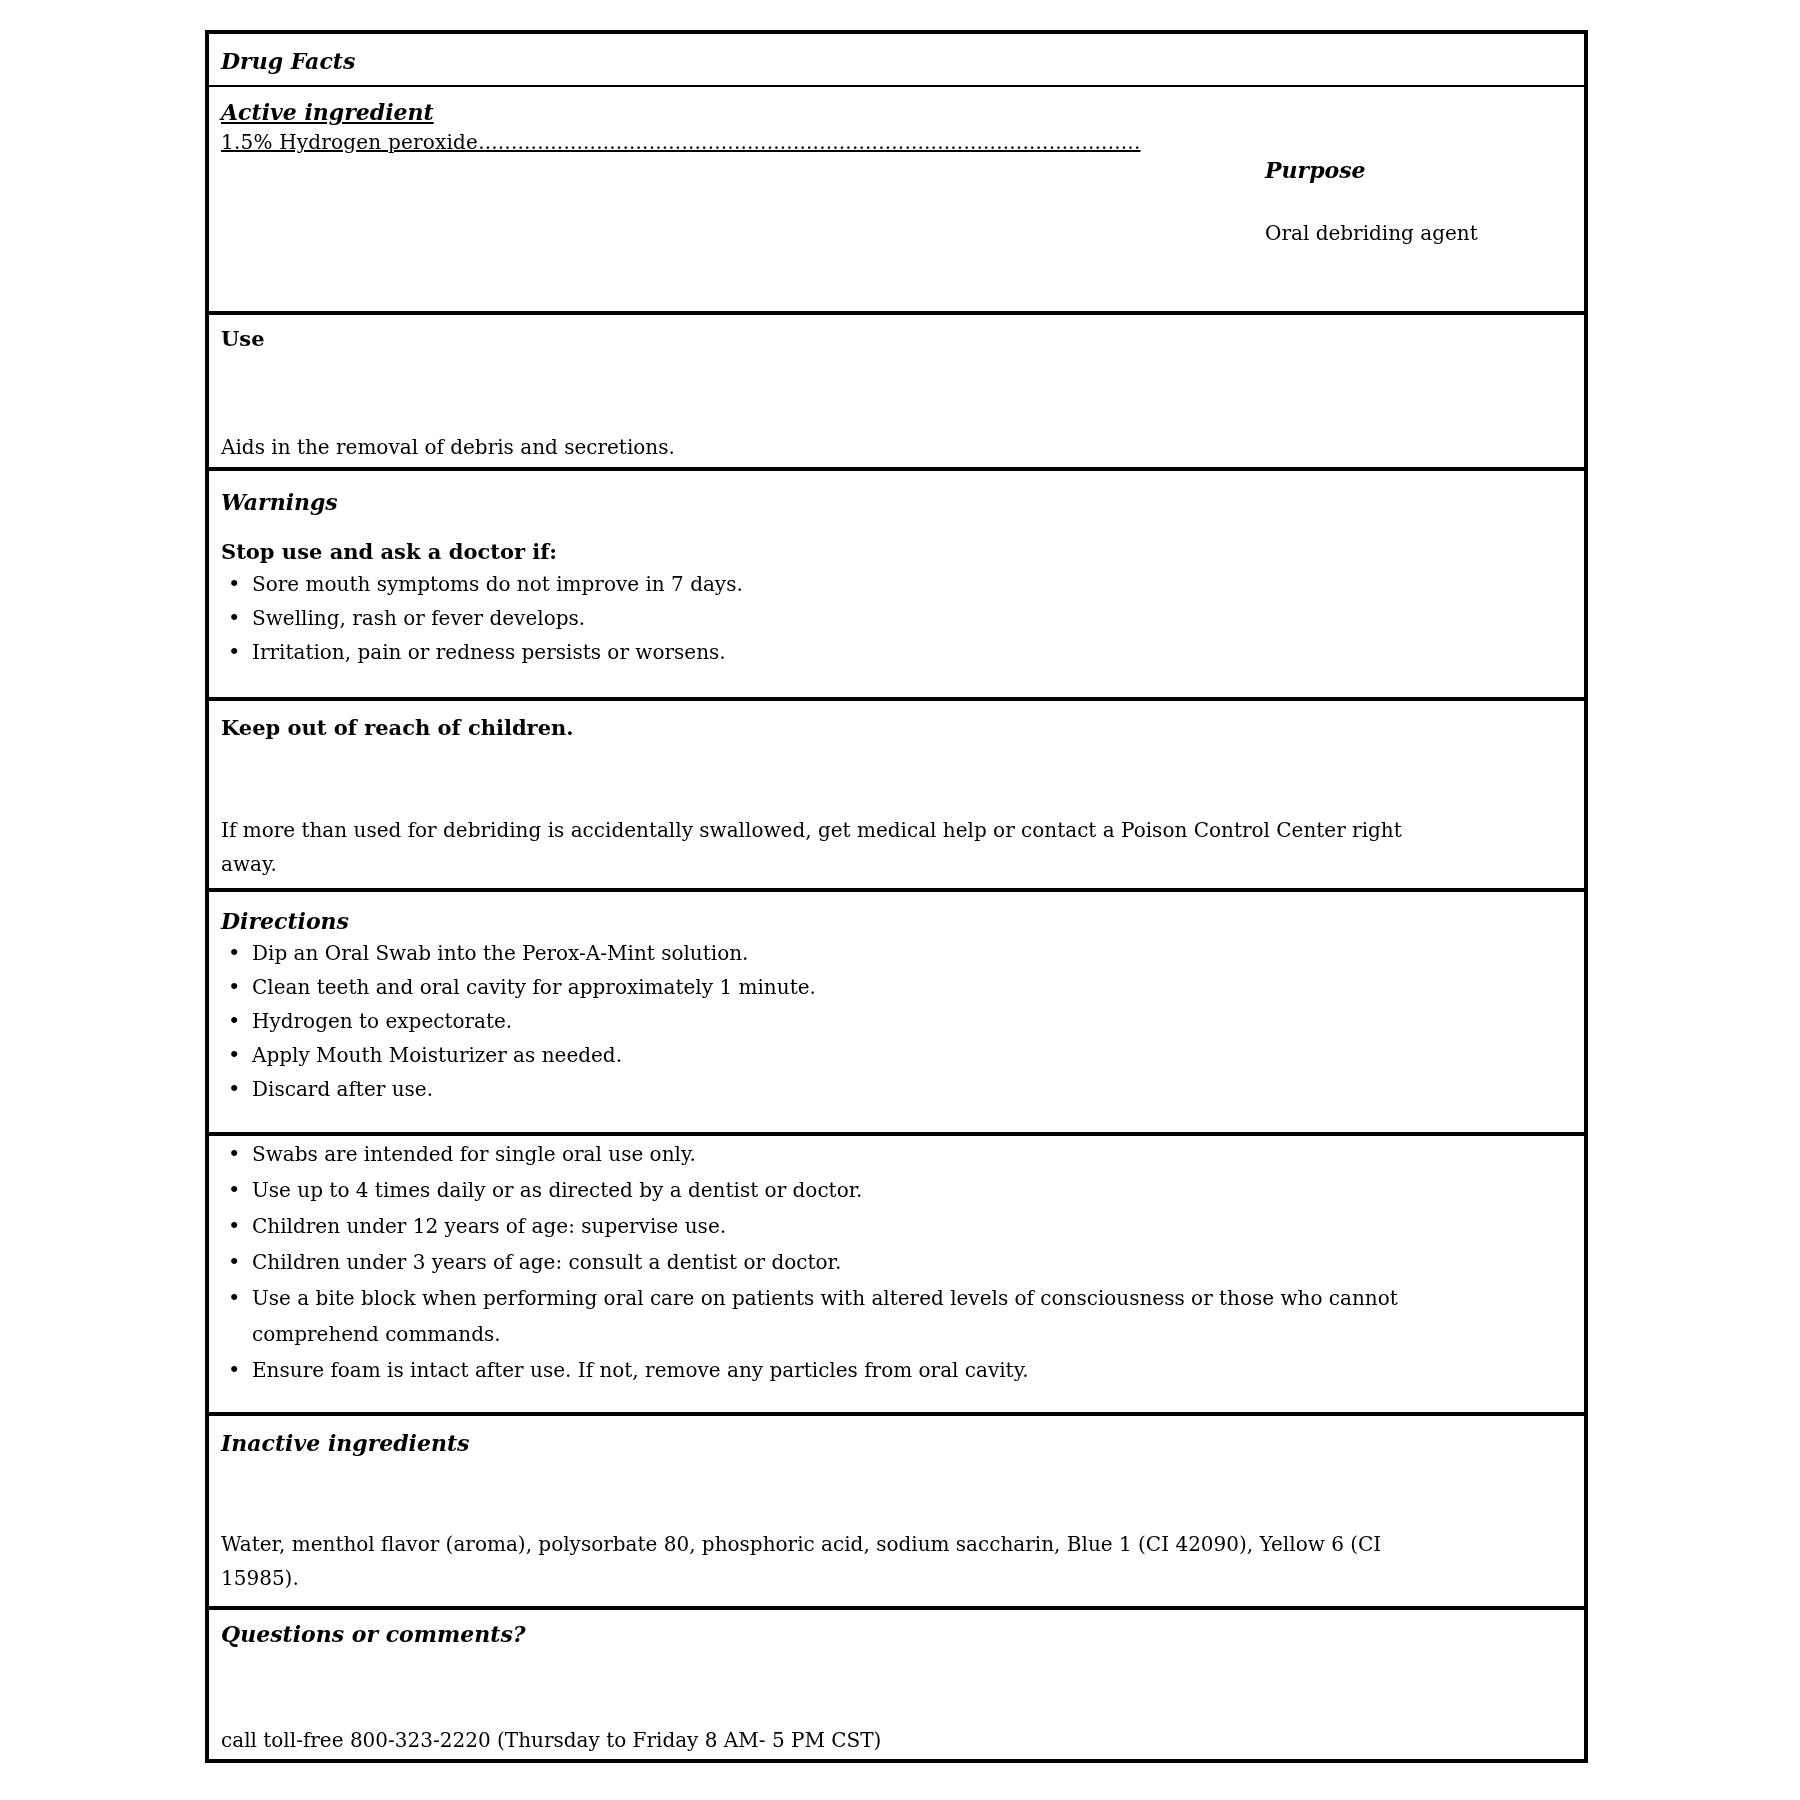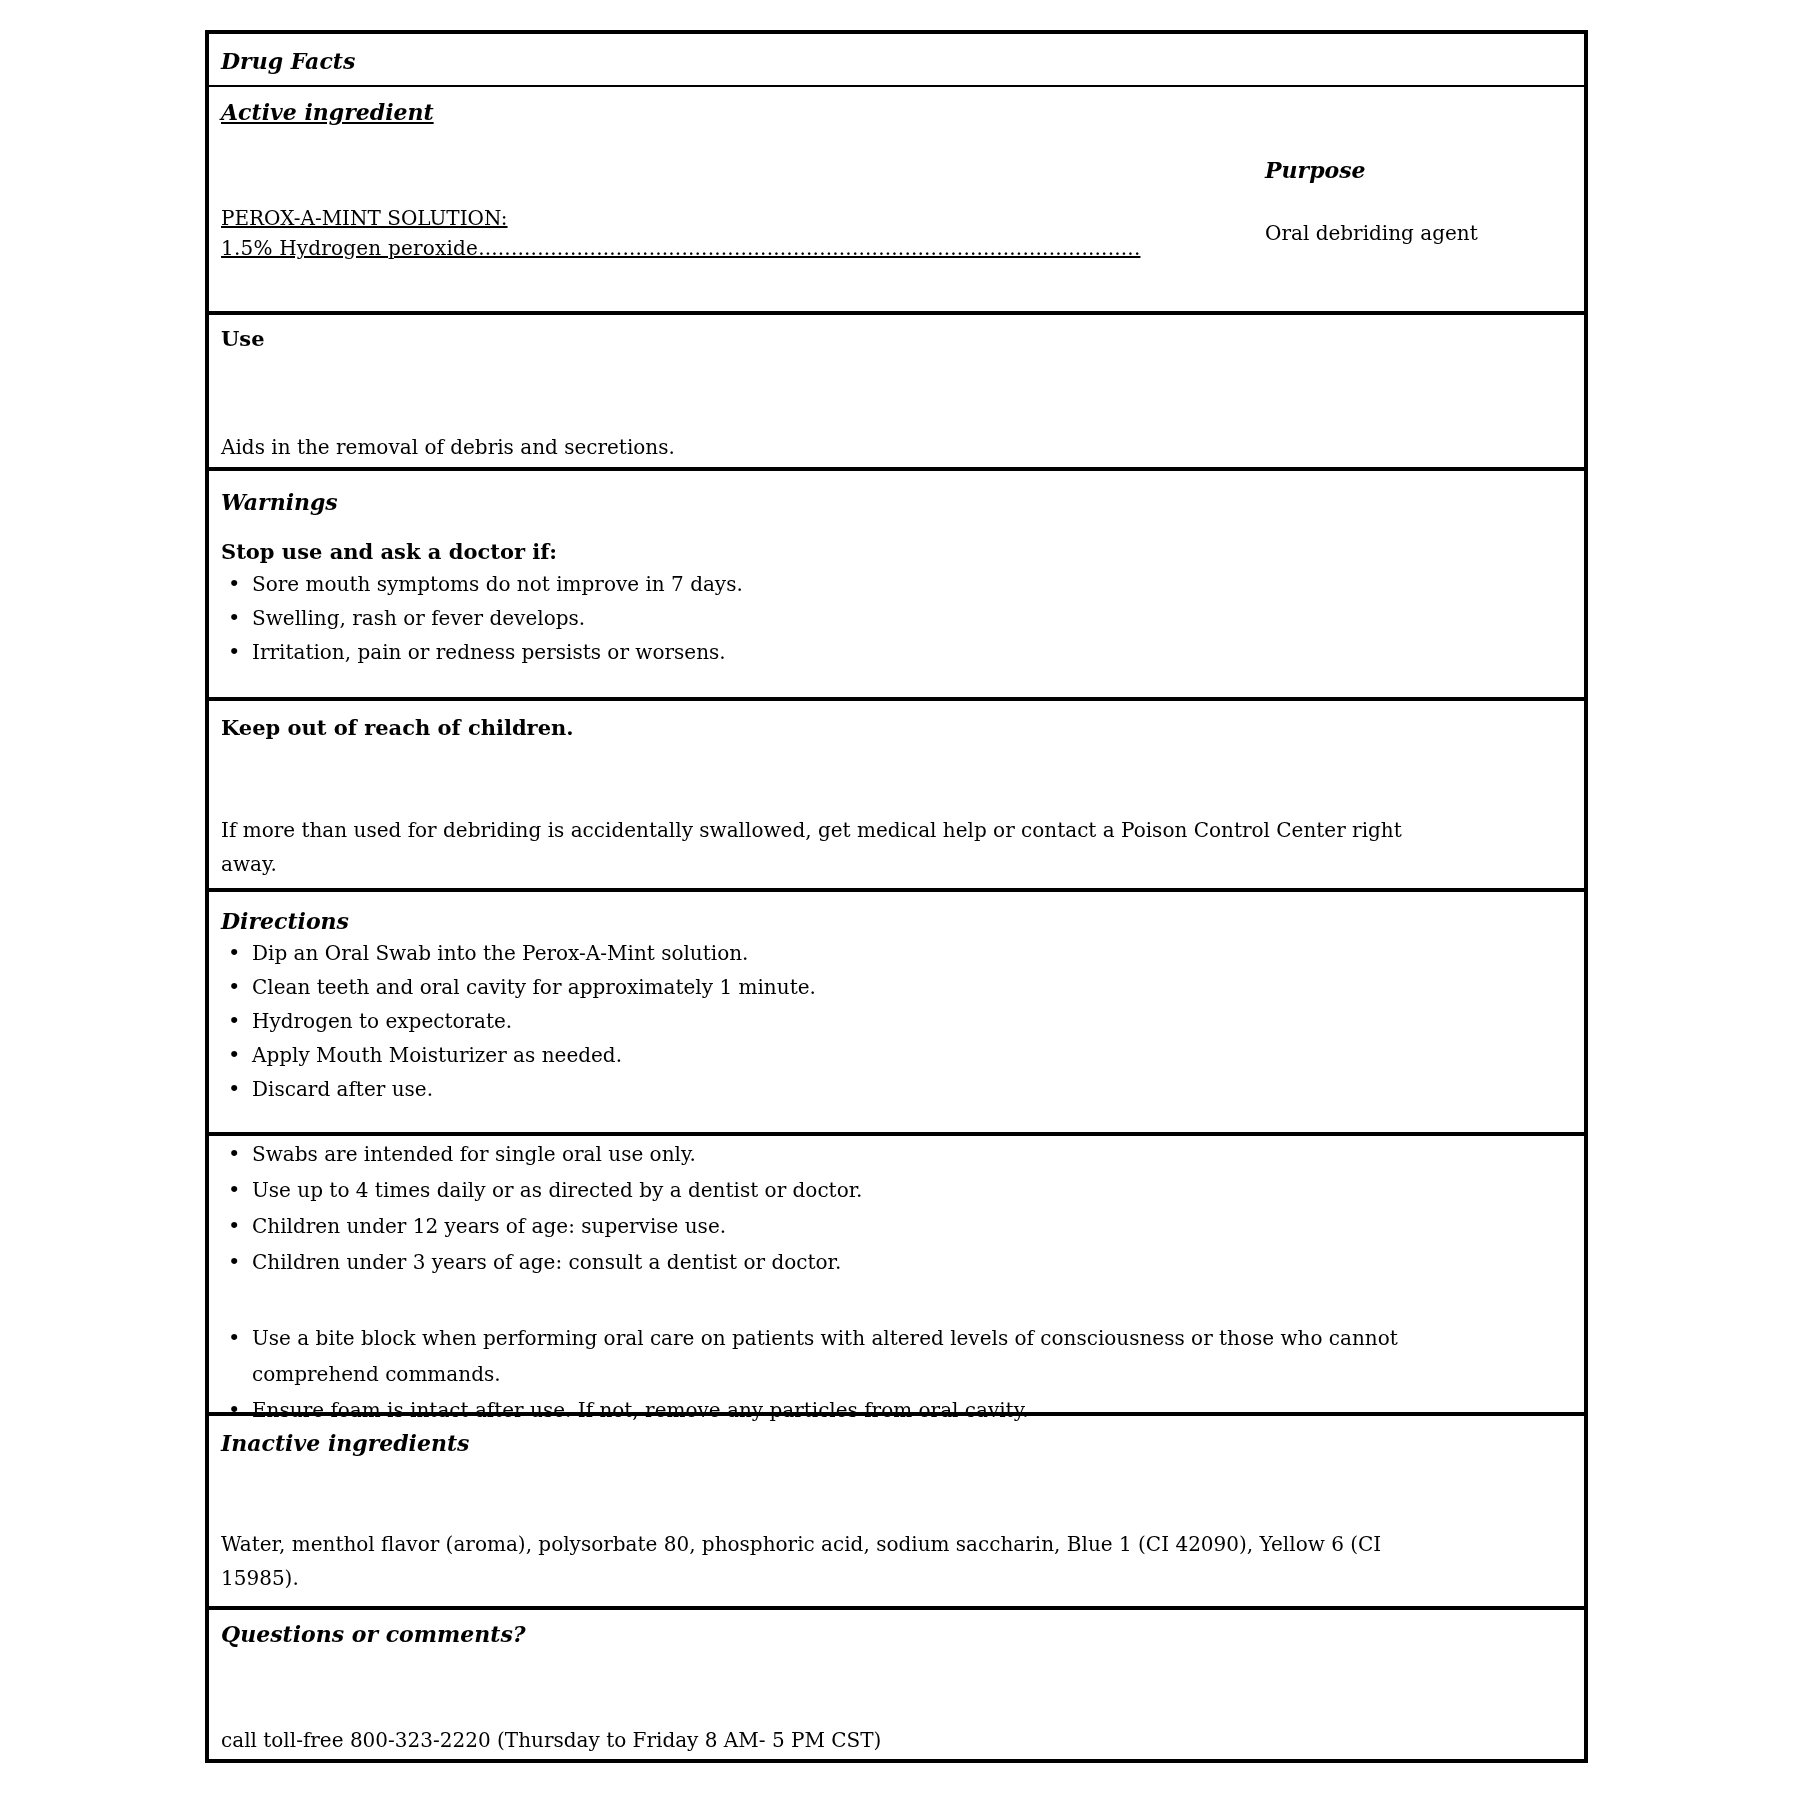--- a/index.html
+++ b/index.html
@@ -94,21 +94,21 @@
     margin: 0;
   }
   .bullet-list.wide li { line-height: 36px; }
   .bullet-list li::before {
     content: "\2022";
     position: absolute;
     left: 7px;
     top: 0;
     font-size: 21px;
   }
-  .bullet-list li.multiline { white-space: pre-line; margin-top: 40px; }
+  .bullet-list li.multiline { white-space: pre-line; }
   .leader-line {
     font-size: 20px;
     line-height: 30px;
     margin: 0;
     letter-spacing: 0.2px;
     overflow: hidden;
     white-space: nowrap;
   }
 </style>
 </head>
@@ -116,21 +116,20 @@
 
 <div class="page">
   <div class="label-table">
 
     <div class="sec sec-title-row mt-title">
       <h1 class="h-italic">Drug Facts</h1>
     </div>
 
     <div class="sec sec-active thin-top">
       <h2 class="h-italic mt-10">Active ingredient</h2>
-      <p class="body-text mt-76">PEROX-A-MINT SOLUTION:</p>
       <p class="leader-line mt-41">1.5% Hydrogen peroxide.....................................................................................................</p>
       <div class="purpose-col">
         <h2 class="h-italic">Purpose</h2>
         <p class="body-text mt-33">Oral debriding agent</p>
       </div>
     </div>
 
     <div class="sec sec-use">
       <h2 class="h-bold mt-9">Use</h2>
       <p class="body-text mt-78">Aids in the removal of debris and secretions.</p>

